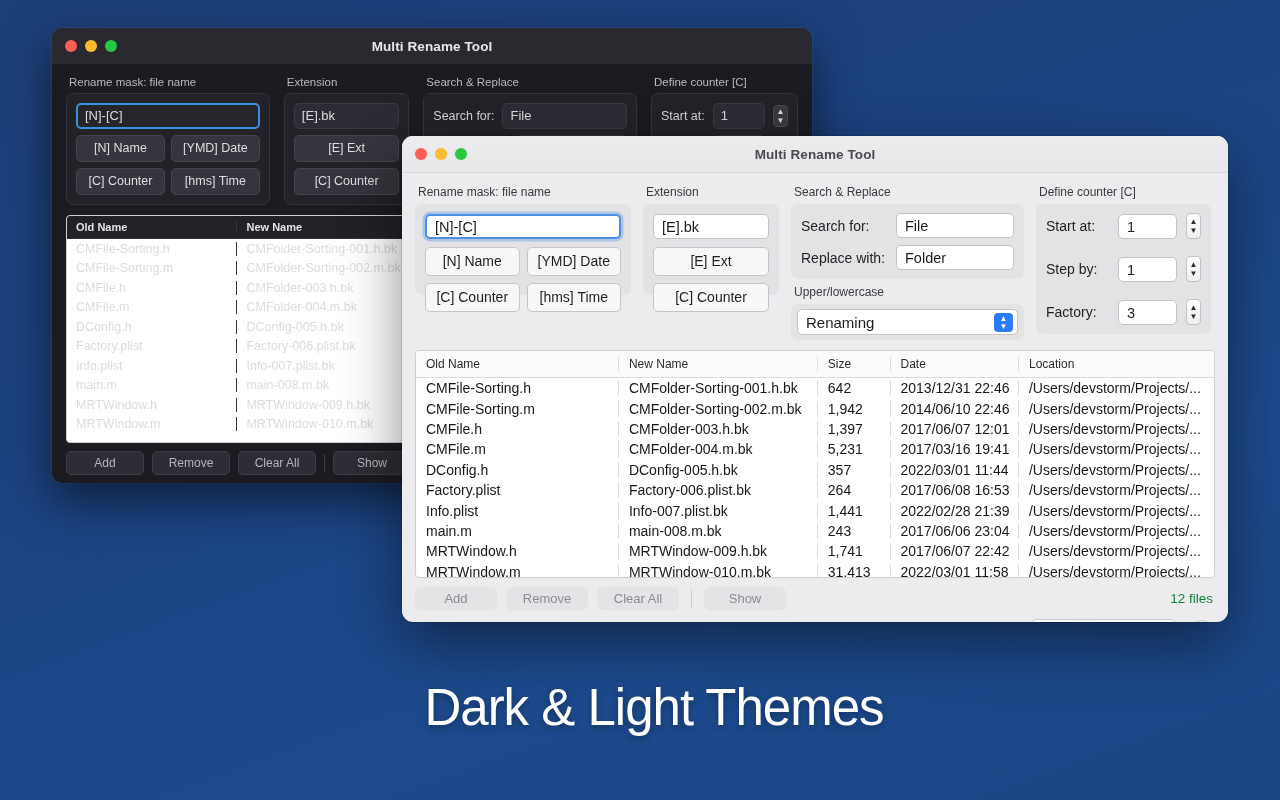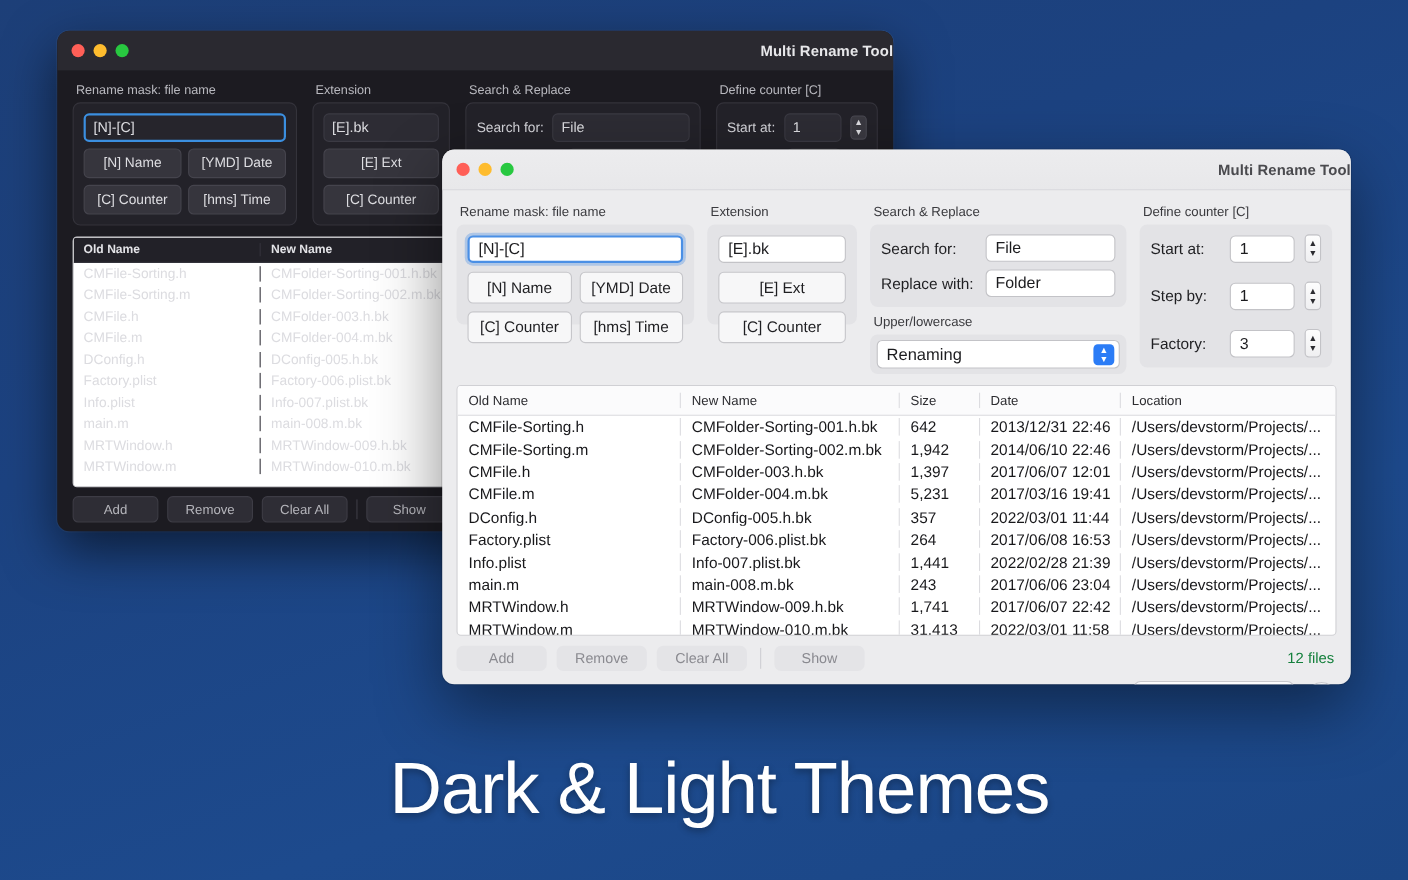--- a/index.html
+++ b/index.html
@@ -10,21 +10,21 @@
   }
   #stage {
     position: relative;
     width: 1280px; height: 800px;
     background: linear-gradient(160deg, #1d3f78 0%, #1c4280 35%, #1d4a8d 70%, #1b4685 100%);
     overflow: hidden;
   }
 
   
   .win { position: absolute; border-radius: 11px; overflow: hidden; }
-  .titlebar { position: relative; height: 36px; display: flex; align-items: center; justify-content: flex-end; }
+  .titlebar { position: relative; height: 36px; display: flex; align-items: center; justify-content: center; }
   .title-text { font-size: 13.5px; font-weight: bold; letter-spacing: .1px; }
   .lights { position: absolute; left: 13px; top: 50%; transform: translateY(-50%); display: flex; gap: 8px; }
   .light { width: 12px; height: 12px; border-radius: 50%; }
   .l-red { background: #ff5f57; }
   .l-yellow { background: #febc2e; }
   .l-green { background: #28c840; }
 
   
   #dark-window {
     left: 52px; top: 28px; width: 760px; height: 455px;
@@ -132,21 +132,21 @@
   }
   .btn-help {
     margin-left: 11px; width: 25px; height: 25px; border-radius: 50%;
     background: #f4f4f6; border: 1px solid #c9c9cd; font-size: 14px; color: #3a3a3e;
     display: flex; align-items: center; justify-content: center;
   }
 
   
   #caption {
     position: absolute; left: 0; right: 0; top: 678px; text-align: center;
-    font-size: 66px; color: #ffffff; letter-spacing: -1px;
+    font-size: 51px; color: #ffffff; letter-spacing: -1px;
     text-shadow: 0 3px 7px rgba(0,0,0,.32);
     margin-left: 28px;
   }
 </style>
 </head>
 <body>
 
 <div id="stage">
 
   <div class="win" id="dark-window">

